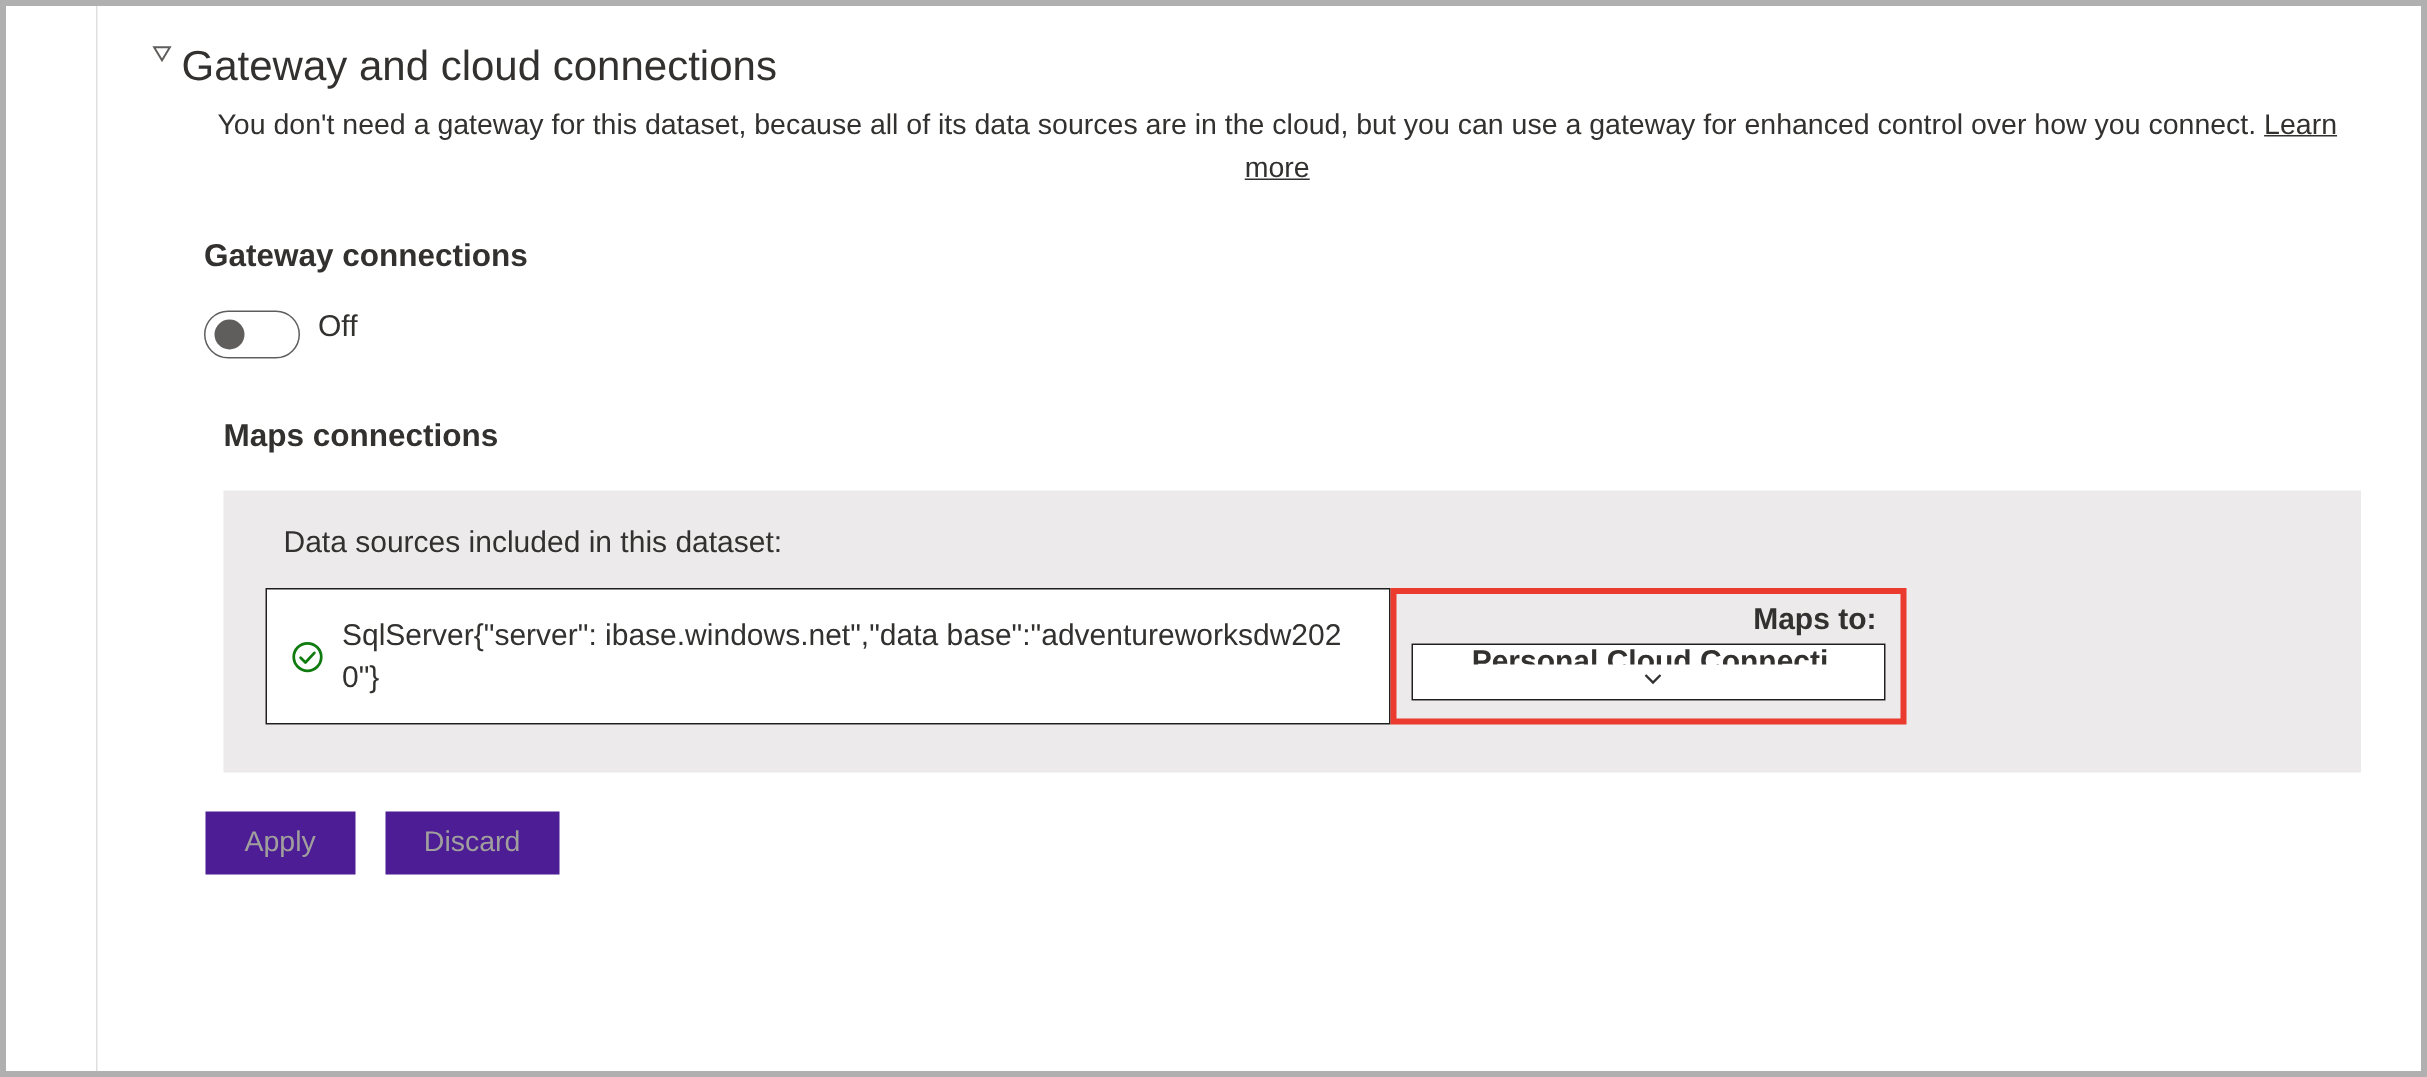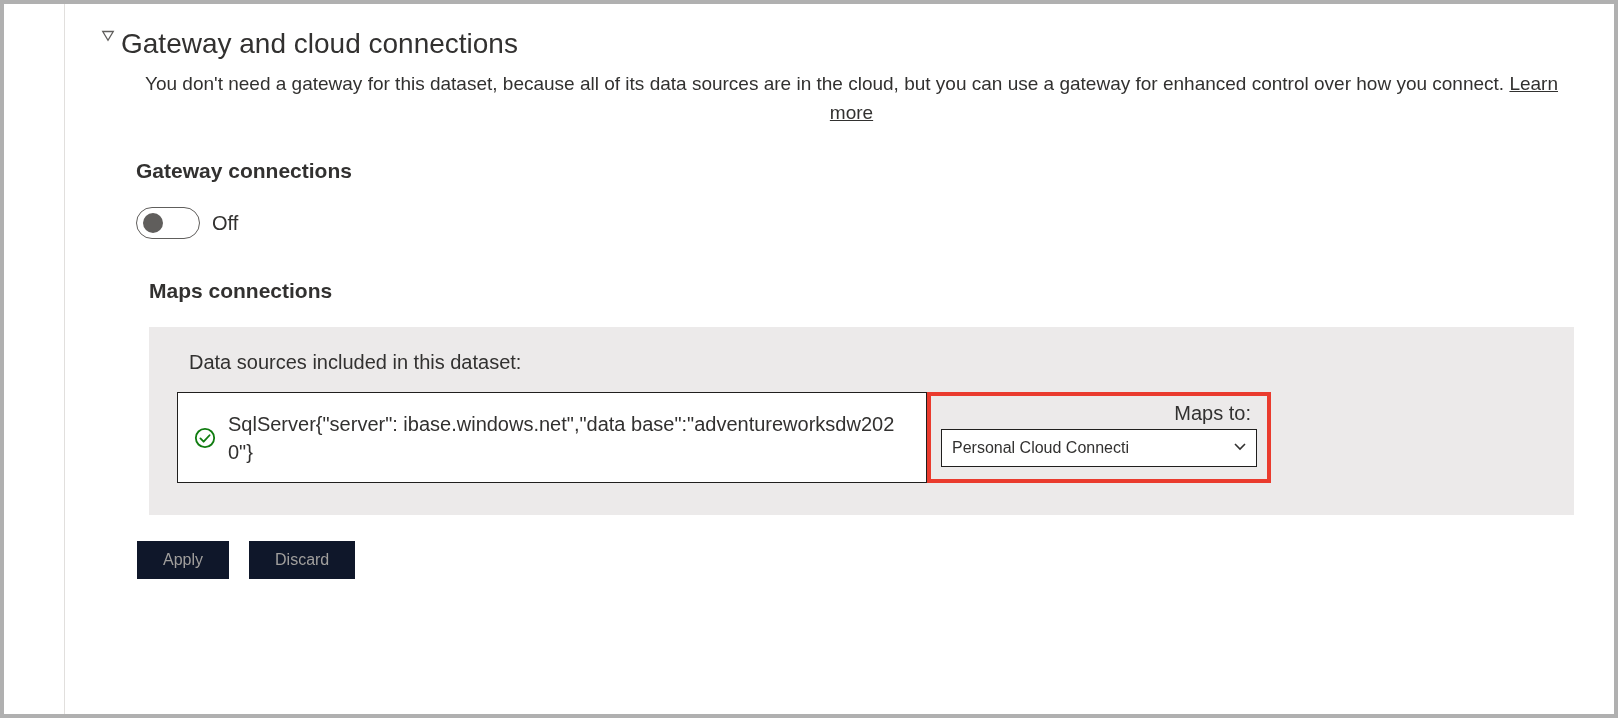--- a/index.html
+++ b/index.html
@@ -58,21 +58,20 @@
     }
     .toggle-row {
       display: flex;
       flex-direction: column;
       gap: 14px;
       margin-bottom: 40px;
     }
     .toggle-label { font-size: 20px; color: #323130; }
     .toggle-wrap {
       display: flex;
-      align-items: center;
       gap: 12px;
     }
     .toggle {
       width: 64px;
       height: 32px;
       border: 1px solid #605e5c;
       border-radius: 16px;
       position: relative;
       background: #fff;
       cursor: pointer;
@@ -121,50 +120,52 @@
     .ds-right {
       border: 4px solid #ea3b2e;
       margin-left: 0px;
       padding: 6px 10px 12px 10px;
       width: 344px;
       display: flex;
       flex-direction: column;
       align-items: flex-end;
       gap: 4px;
       background: transparent;
+      font-weight: bold;
     }
     .maps-label { font-size: 20px; color: #323130; margin-right: 6px; }
     .maps-select {
       width: 100%;
       height: 38px;
       background: #fff;
       border: 1.5px solid #201f1e;
       display: flex;
       align-items: center;
       justify-content: space-between;
       padding: 0 8px 0 10px;
-      font-size: 16px;
+      font-size: 20px;
       color: #323130;
       cursor: pointer;
       white-space: nowrap;
       overflow: hidden;
+      flex-direction: column;
     }
     .maps-select .sel-text { overflow: hidden; text-overflow: clip; }
     .maps-select .caret { flex-shrink: 0; margin-left: 4px; }
     .footer-buttons {
       margin-top: 26px;
       margin-left: 36px;
       display: flex;
       gap: 20px;
     }
     .btn {
       border: none;
-      background: #0f172a;
+      background: #4c1d95;
       color: #a19f9d;
-      font-size: 16px;
+      font-size: 19px;
       padding: 10px 26px;
       cursor: not-allowed;
     }
   </style>
 </head>
 <body>
 
 <div class="content">
   <div class="section-header">
     <span class="chevron">

